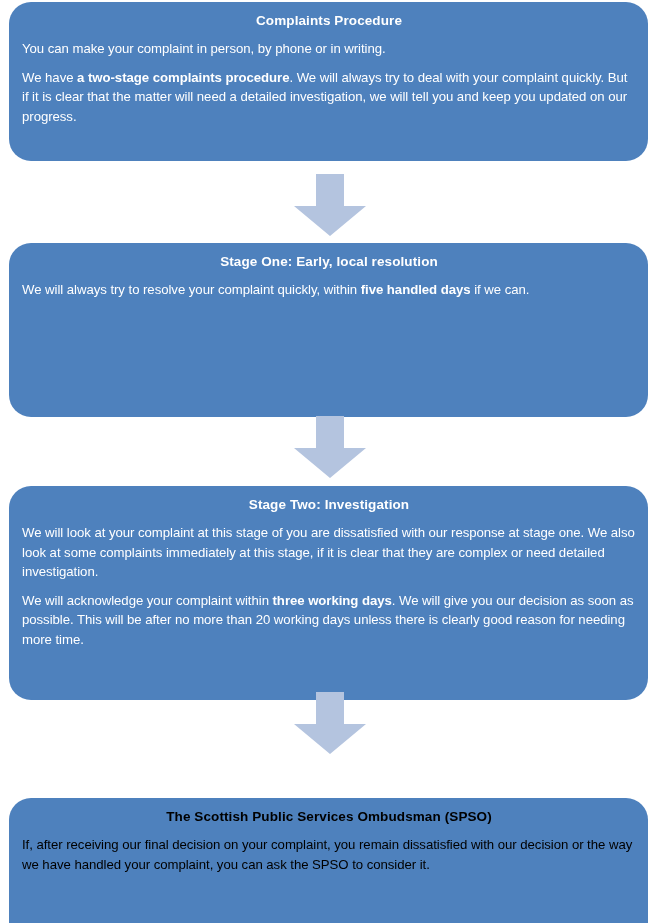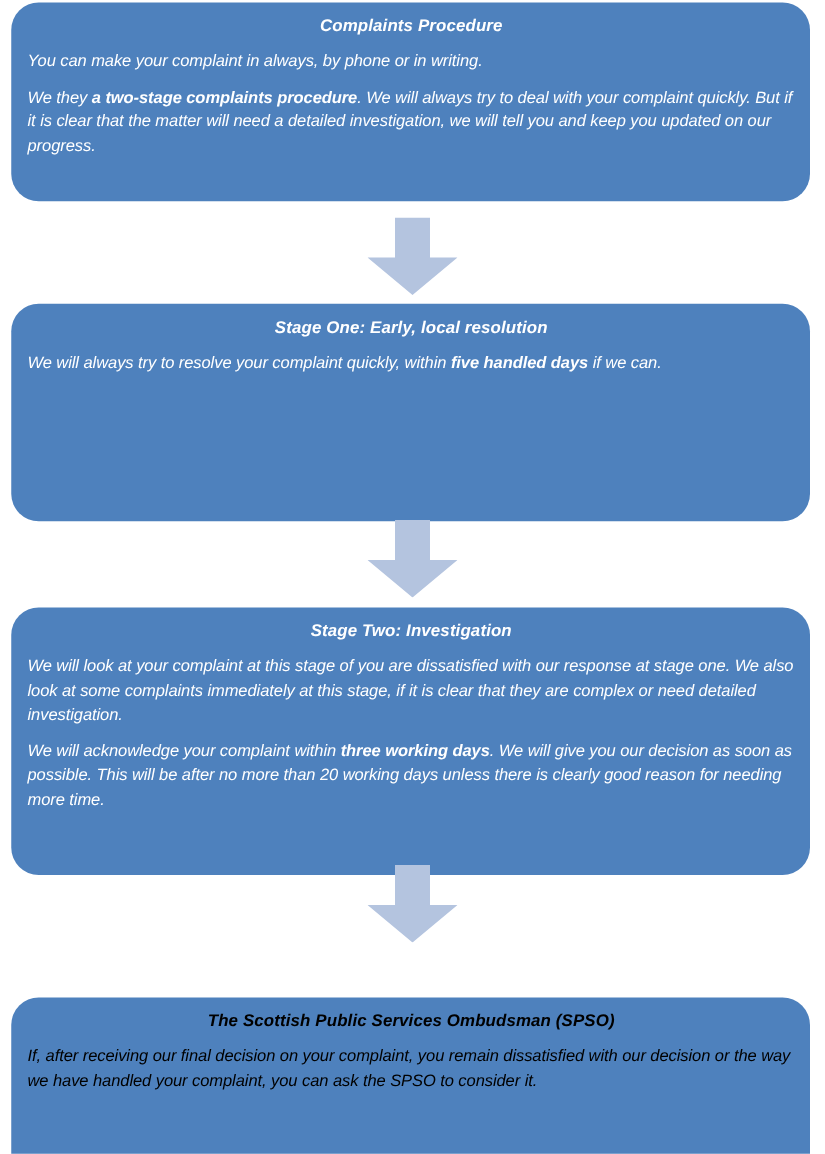--- a/index.html
+++ b/index.html
@@ -24,21 +24,20 @@
   
   .step-box {
     position: absolute;
     left: 9px;
     width: 639px;
     box-sizing: border-box;
     background: #4E81BD;
     border-radius: 22px;
     color: #ffffff;
     padding: 9px 12px 10px 13px;
-    font-style: italic;
   }
 
   .step-title {
     text-align: center;
     font-weight: bold;
     font-size: 13.5px;
     line-height: 19px;
     margin: 0 0 9px 0;
     letter-spacing: 0.1px;
   }
@@ -76,22 +75,22 @@
 
   .arrow svg { display: block; width: 100%; height: 100%; }
 </style>
 </head>
 <body style="background: rgb(255, 255, 255);">
 
 <div id="flow">
 
   <div class="step-box" id="box-1" style="background: rgb(78, 129, 189); color: rgb(255, 255, 255);">
     <div class="step-title">Complaints Procedure</div>
-    <p class="step-para"><span>You can make your complaint in always, by phone or in writing.</span></p>
-    <p class="step-para"><span>We they </span><b>a two-stage complaints procedure</b><span>. We will always try to deal with your complaint quickly. But if it is clear that the matter will need a detailed investigation, we will tell you and keep you updated on our progress.</span></p>
+    <p class="step-para"><span>You can make your complaint in person, by phone or in writing.</span></p>
+    <p class="step-para"><span>We have </span><b>a two-stage complaints procedure</b><span>. We will always try to deal with your complaint quickly. But if it is clear that the matter will need a detailed investigation, we will tell you and keep you updated on our progress.</span></p>
   </div>
 
   <div class="arrow" id="arrow-1">
     <svg viewBox="0 0 72 62" preserveAspectRatio="none" aria-hidden="true">
       <polygon points="22,0 50,0 50,32 72,32 36,62 0,32 22,32" fill="#B4C4DF"></polygon>
     </svg>
   </div>
 
   <div class="step-box" id="box-2" style="background: rgb(78, 129, 189); color: rgb(255, 255, 255);">
     <div class="step-title">Stage One: Early, local resolution</div>

